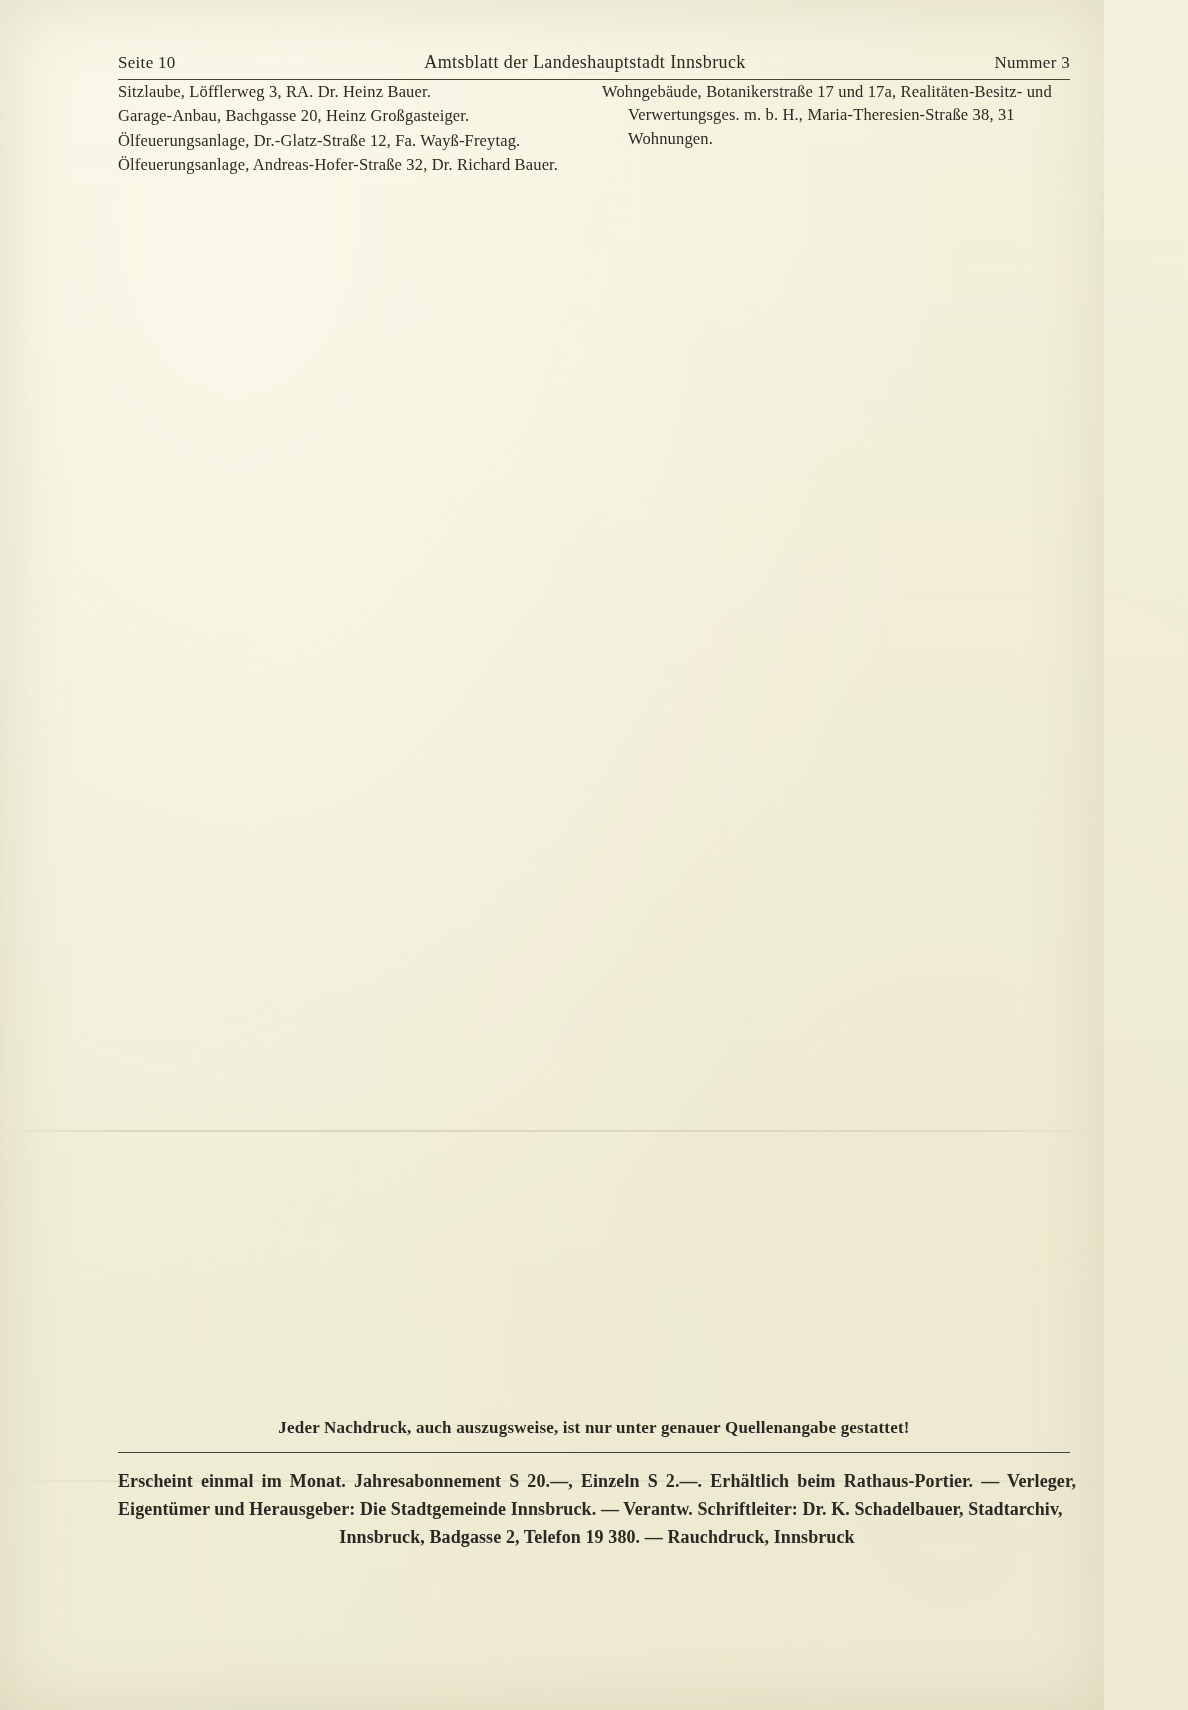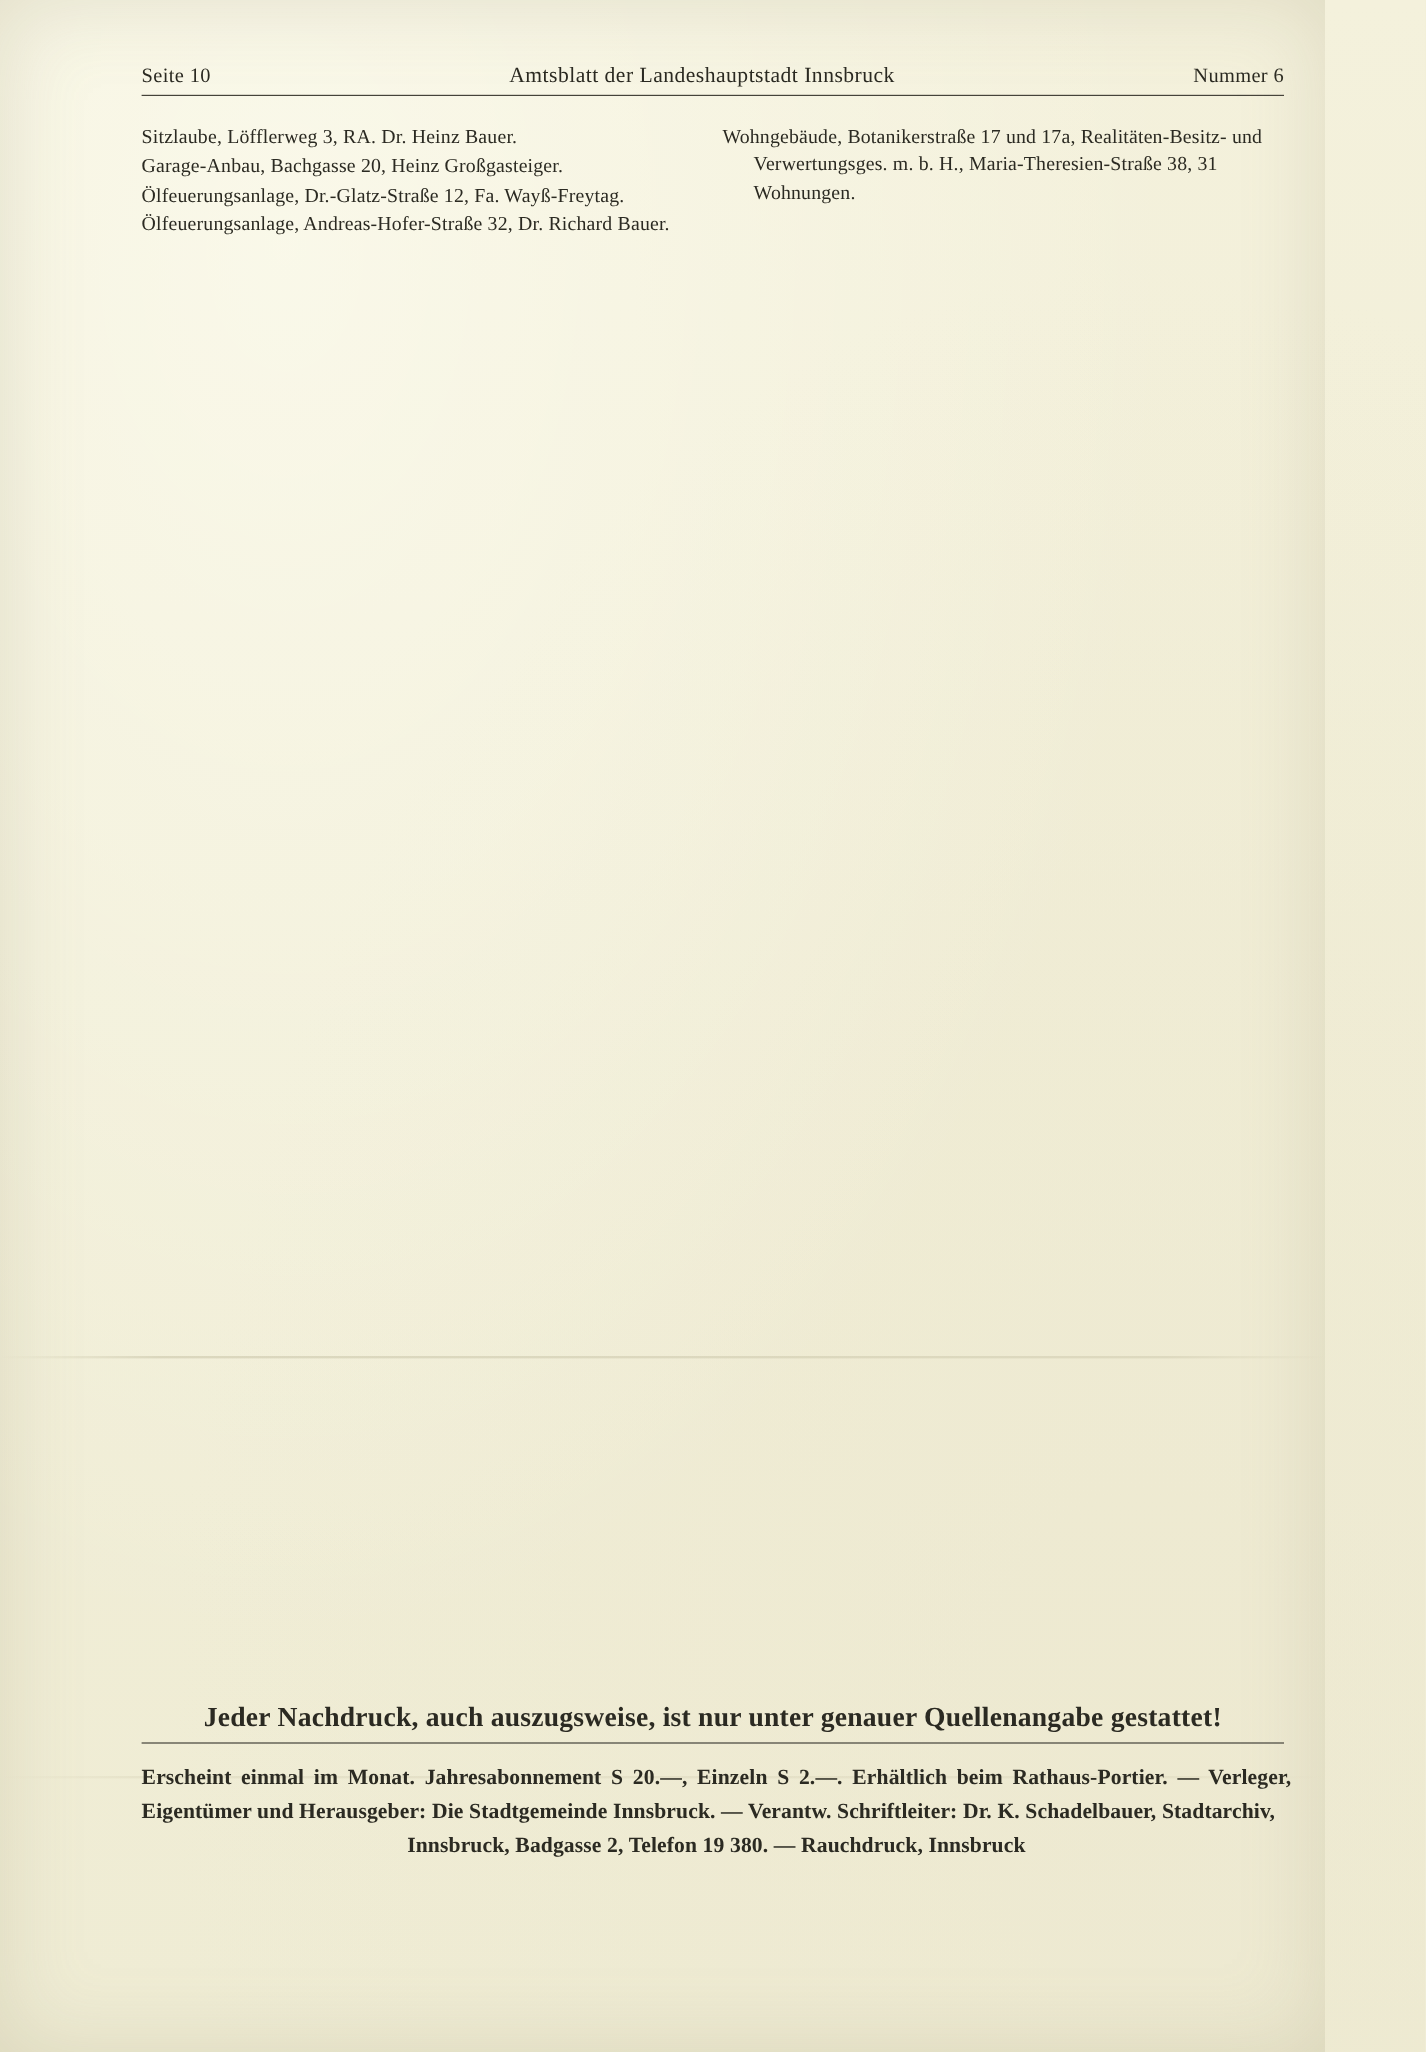--- a/index.html
+++ b/index.html
@@ -65,21 +65,20 @@
     border: 0;
     border-top: 1px solid #45433a;
     margin: 6px 0 0 0;
     height: 0;
   }
 
   
   .columns {
     display: flex;
     gap: 28px;
-    margin-top: 22px;
   }
   .col {
     width: 456px;
   }
   .entry {
     font-size: 16.5px;
     line-height: 1.42;
     text-indent: 0;
     padding-left: 26px;
     text-indent: -26px;
@@ -87,21 +86,21 @@
     letter-spacing: 0.15px;
   }
 
   
   .notice {
     position: absolute;
     left: 118px;
     top: 1418px;
     width: 952px;
     text-align: center;
-    font-size: 23px;
+    font-size: 17px;
     font-weight: bold;
     letter-spacing: 0.2px;
   }
   .footer-rule {
     position: absolute;
     left: 118px;
     top: 1452px;
     width: 952px;
     border-top: 1px solid #45433a;
   }
@@ -144,21 +143,21 @@
 
 <div class="paper-tint"></div>
 
 <div class="page">
 
   <div class="content">
 
     <div class="running-head">
       <div class="rh-left">Seite 10</div>
       <div class="rh-center">Amtsblatt der Landeshauptstadt Innsbruck</div>
-      <div class="rh-right">Nummer 6</div>
+      <div class="rh-right">Nummer 3</div>
     </div>
     <hr class="rule">
 
     <div class="columns">
       <div class="col">
         <p class="entry">Sitzlaube, Löfflerweg 3, RA. Dr. Heinz Bauer.</p>
         <p class="entry">Garage-Anbau, Bachgasse 20, Heinz Großgasteiger.</p>
         <p class="entry">Ölfeuerungsanlage, Dr.-Glatz-Straße 12, Fa. Wayß-Freytag.</p>
         <p class="entry">Ölfeuerungsanlage, Andreas-Hofer-Straße 32, Dr. Richard Bauer.</p>
       </div>

